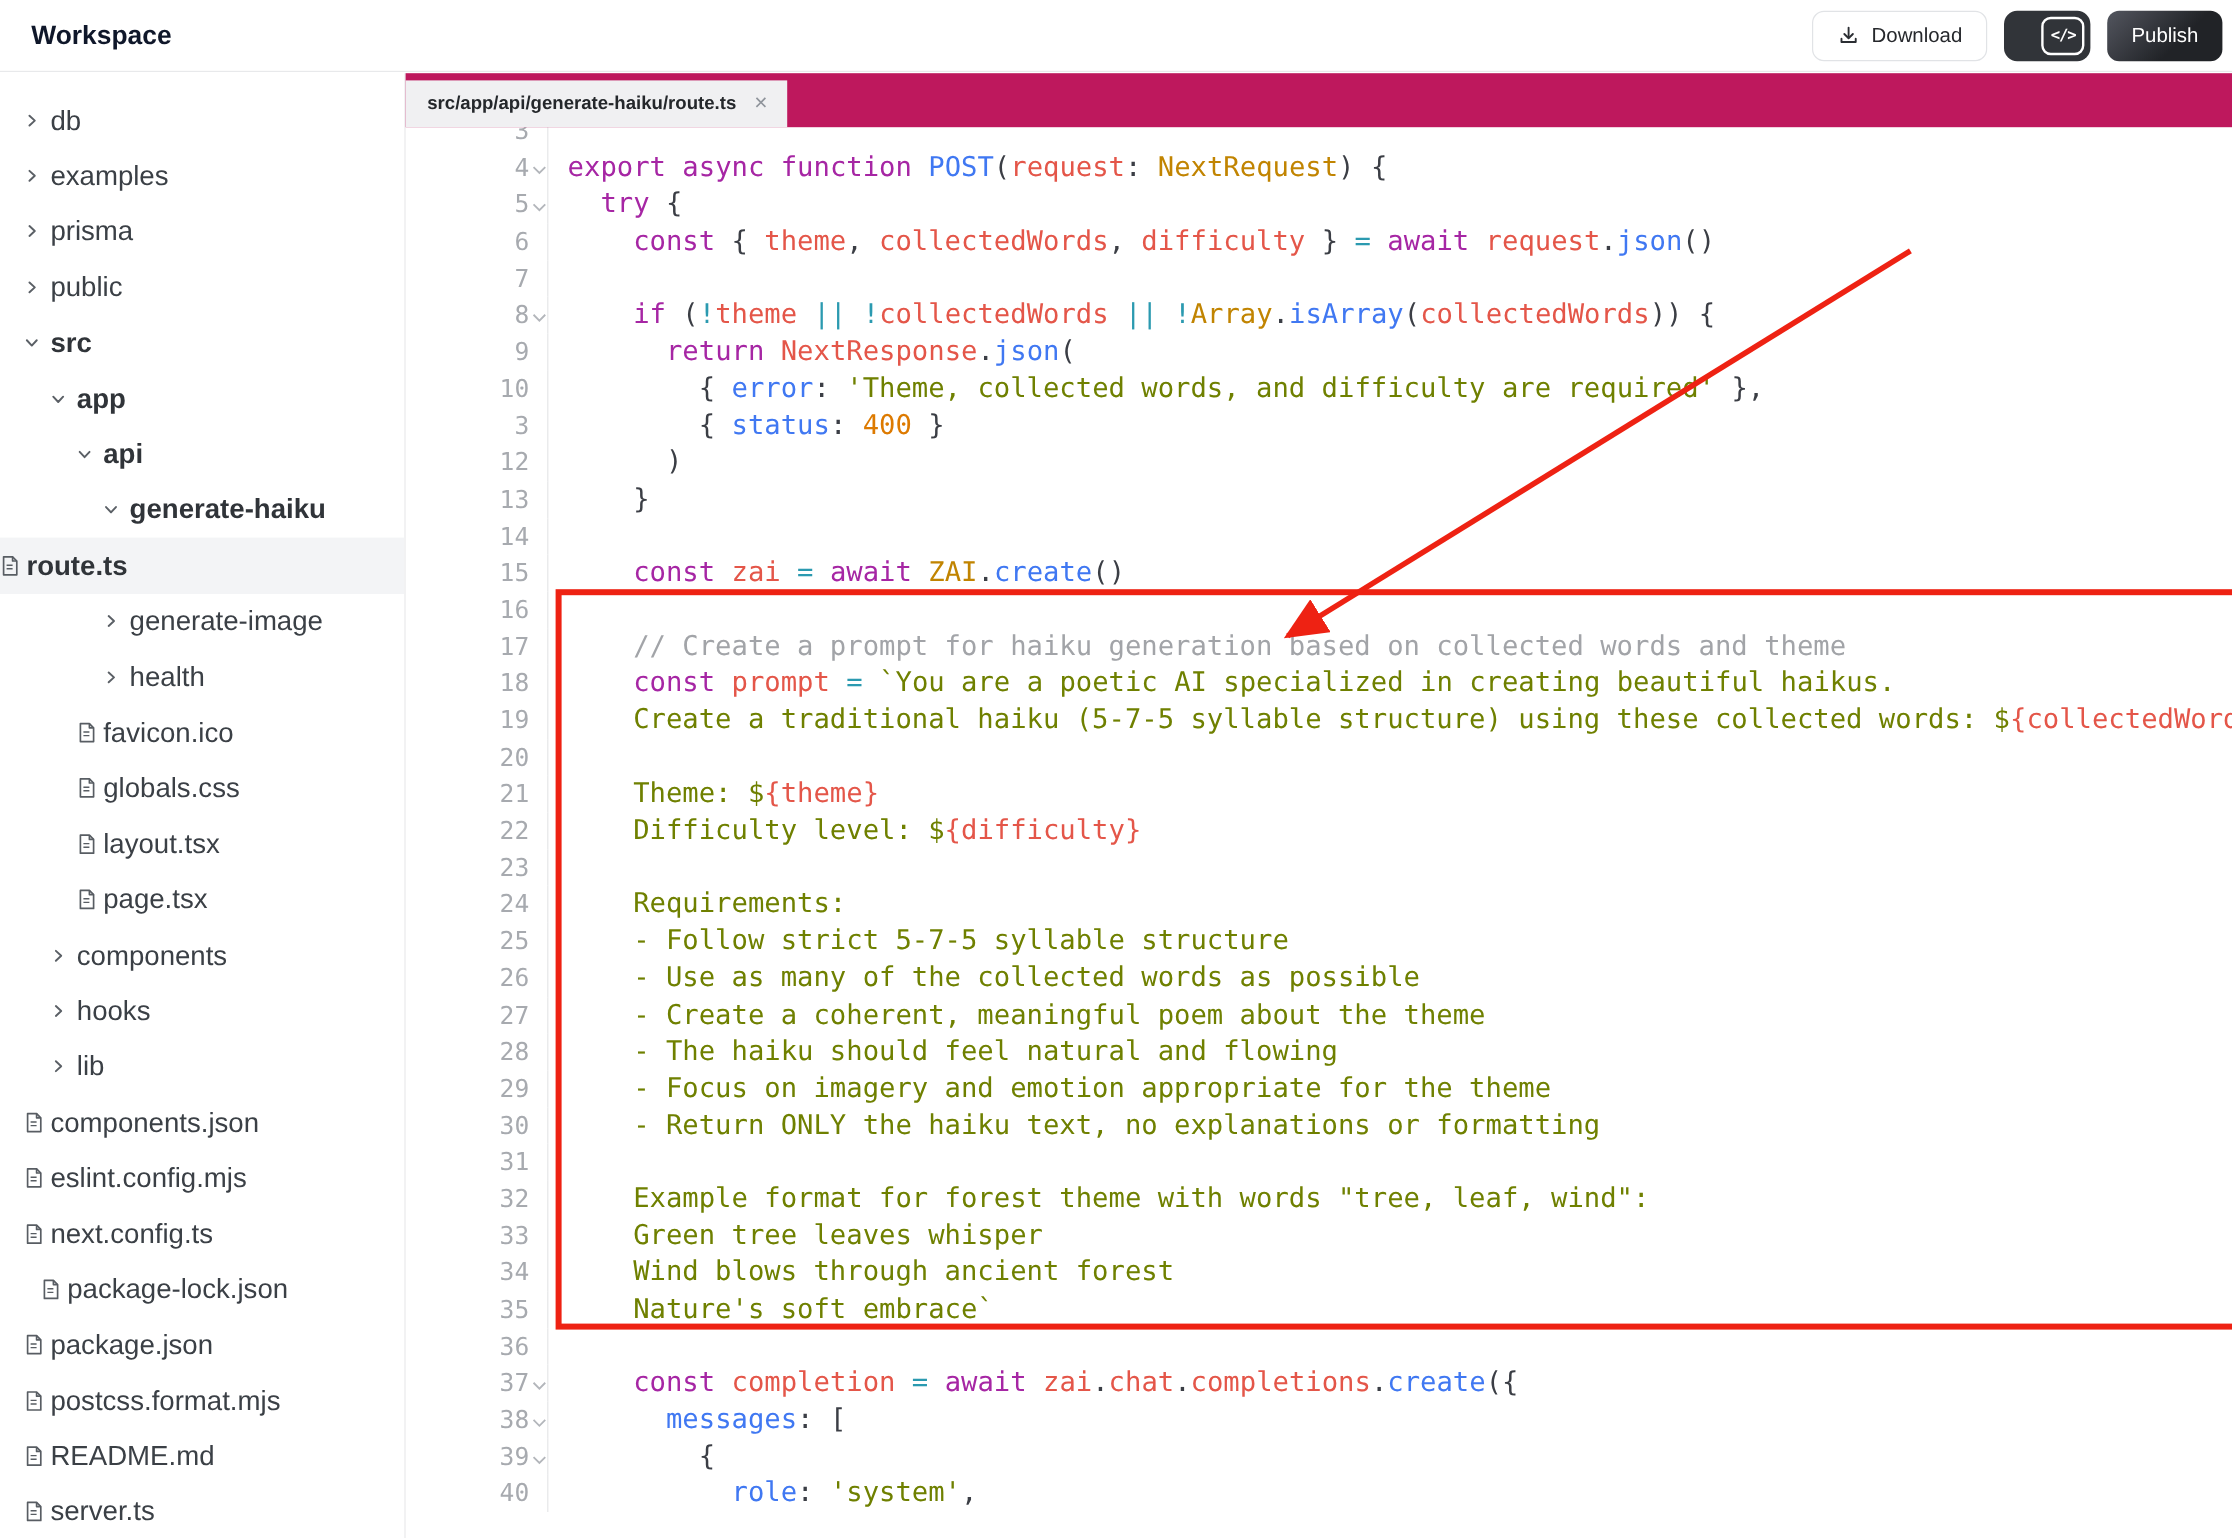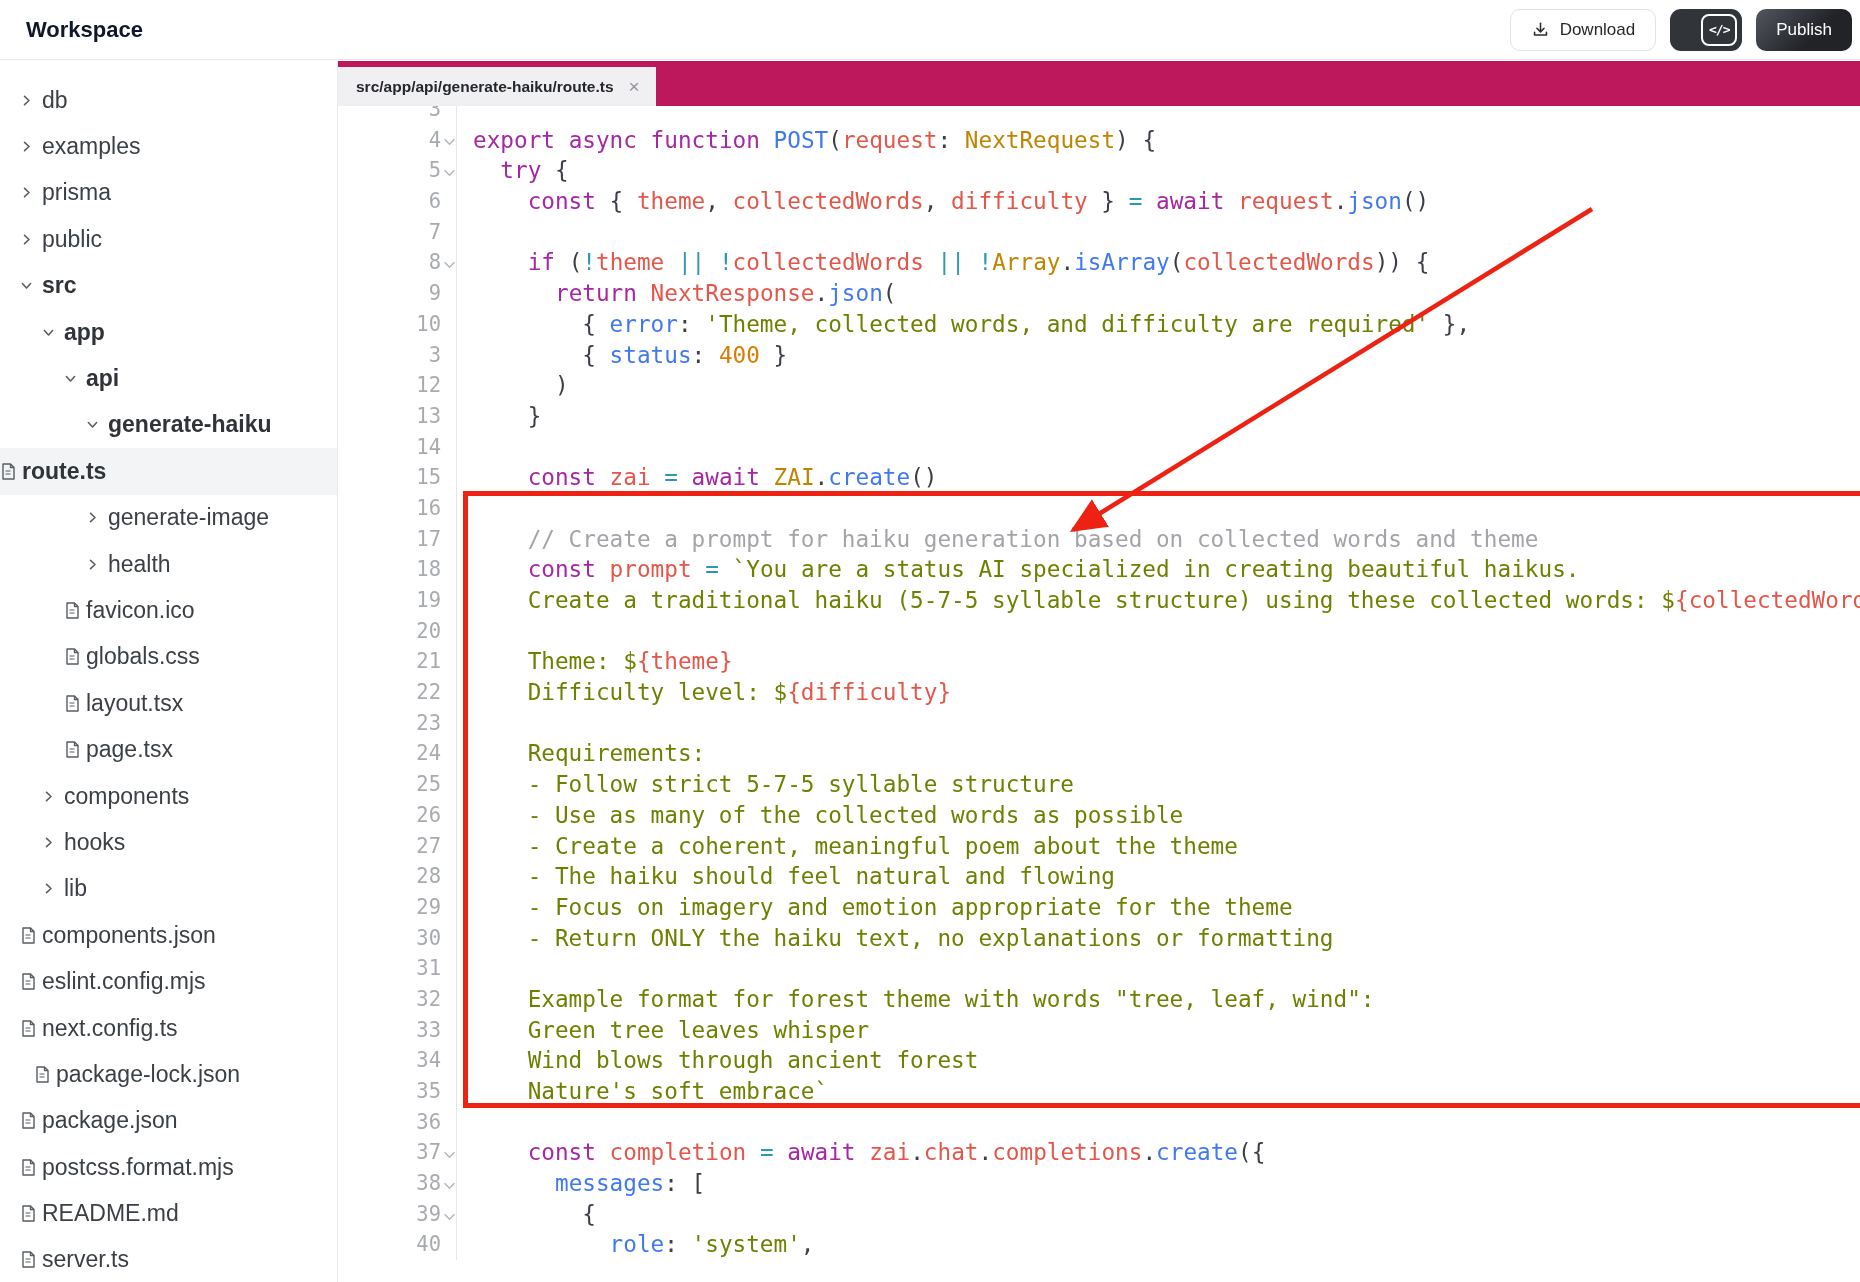--- a/index.html
+++ b/index.html
@@ -388,21 +388,21 @@
       <div class="crow">
         <div class="gut"><span>16</span></div>
         <div class="cl"></div>
       </div>
       <div class="crow">
         <div class="gut"><span>17</span></div>
         <div class="cl"><span class="tk-c">    // Create a prompt for haiku generation based on collected words and theme</span></div>
       </div>
       <div class="crow">
         <div class="gut"><span>18</span></div>
-        <div class="cl"><span class="tk-p">    </span><span class="tk-k">const</span><span class="tk-p"> </span><span class="tk-v">prompt</span><span class="tk-p"> </span><span class="tk-o">=</span><span class="tk-p"> </span><span class="tk-s">`You are a status AI specialized in creating beautiful haikus.</span></div>
+        <div class="cl"><span class="tk-p">    </span><span class="tk-k">const</span><span class="tk-p"> </span><span class="tk-v">prompt</span><span class="tk-p"> </span><span class="tk-o">=</span><span class="tk-p"> </span><span class="tk-s">`You are a poetic AI specialized in creating beautiful haikus.</span></div>
       </div>
       <div class="crow">
         <div class="gut"><span>19</span></div>
         <div class="cl"><span class="tk-s">    Create a traditional haiku (5-7-5 syllable structure) using these collected words: $</span><span class="tk-v">{collectedWords}</span></div>
       </div>
       <div class="crow">
         <div class="gut"><span>20</span></div>
         <div class="cl"></div>
       </div>
       <div class="crow">

